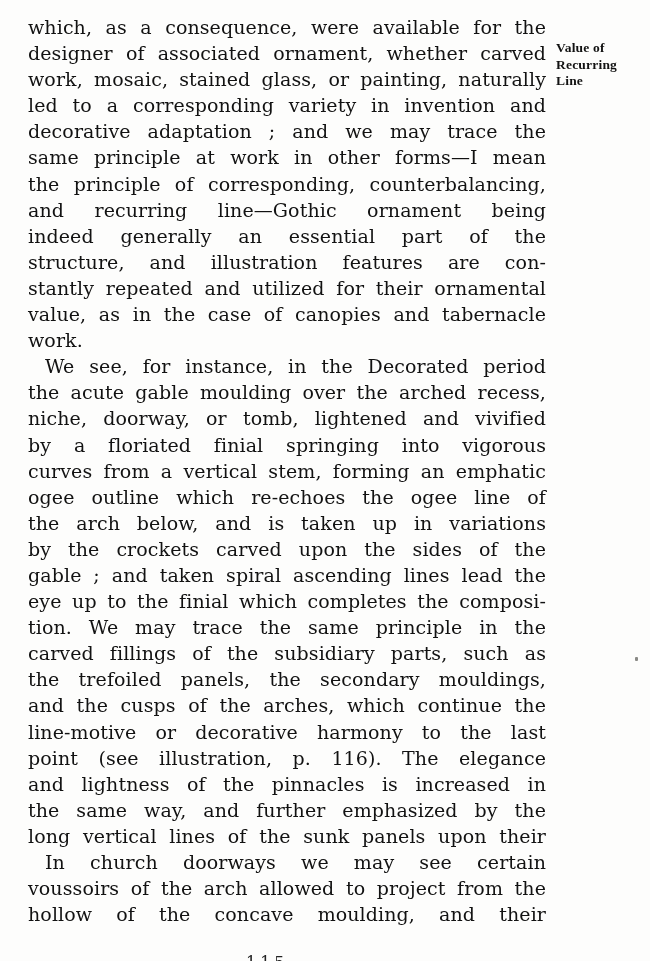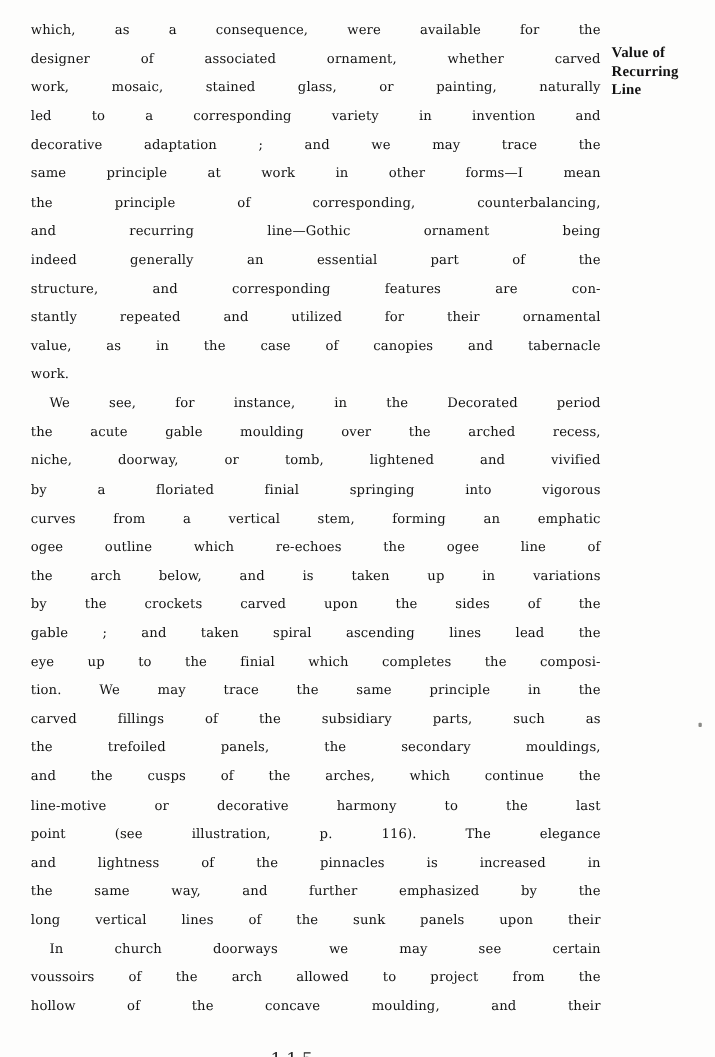--- a/index.html
+++ b/index.html
@@ -17,21 +17,21 @@
   }
   .page {
     position: absolute;
     inset: 0;
   }
   .text-column {
     position: absolute;
     top: 14px;
     left: 28px;
     width: 518px;
-    font-size: 12px;
+    font-size: 19px;
     line-height: 26.1px;
     letter-spacing: 0.1px;
   }
   .line {
     text-align: justify;
     text-align-last: justify;
     white-space: normal;
   }
   .line.end {
     text-align-last: left;
@@ -76,21 +76,21 @@
   <div class="text-column">
       <div class="line">which, as a consequence, were available for the</div>
       <div class="line">designer of associated ornament, whether carved</div>
       <div class="line">work, mosaic, stained glass, or painting, naturally</div>
       <div class="line">led to a corresponding variety in invention and</div>
       <div class="line">decorative adaptation ; and we may trace the</div>
       <div class="line">same principle at work in other forms—I mean</div>
       <div class="line">the principle of corresponding, counterbalancing,</div>
       <div class="line">and recurring line—Gothic ornament being</div>
       <div class="line">indeed generally an essential part of the</div>
-      <div class="line">structure, and corresponding features are con-</div>
+      <div class="line">structure, and illustration features are con-</div>
       <div class="line">stantly repeated and utilized for their ornamental</div>
       <div class="line">value, as in the case of canopies and tabernacle</div>
       <div class="line end">work.</div>
       <div class="line indent">We see, for instance, in the Decorated period</div>
       <div class="line">the acute gable moulding over the arched recess,</div>
       <div class="line">niche, doorway, or tomb, lightened and vivified</div>
       <div class="line">by a floriated finial springing into vigorous</div>
       <div class="line">curves from a vertical stem, forming an emphatic</div>
       <div class="line">ogee outline which re-echoes the ogee line of</div>
       <div class="line">the arch below, and is taken up in variations</div>

